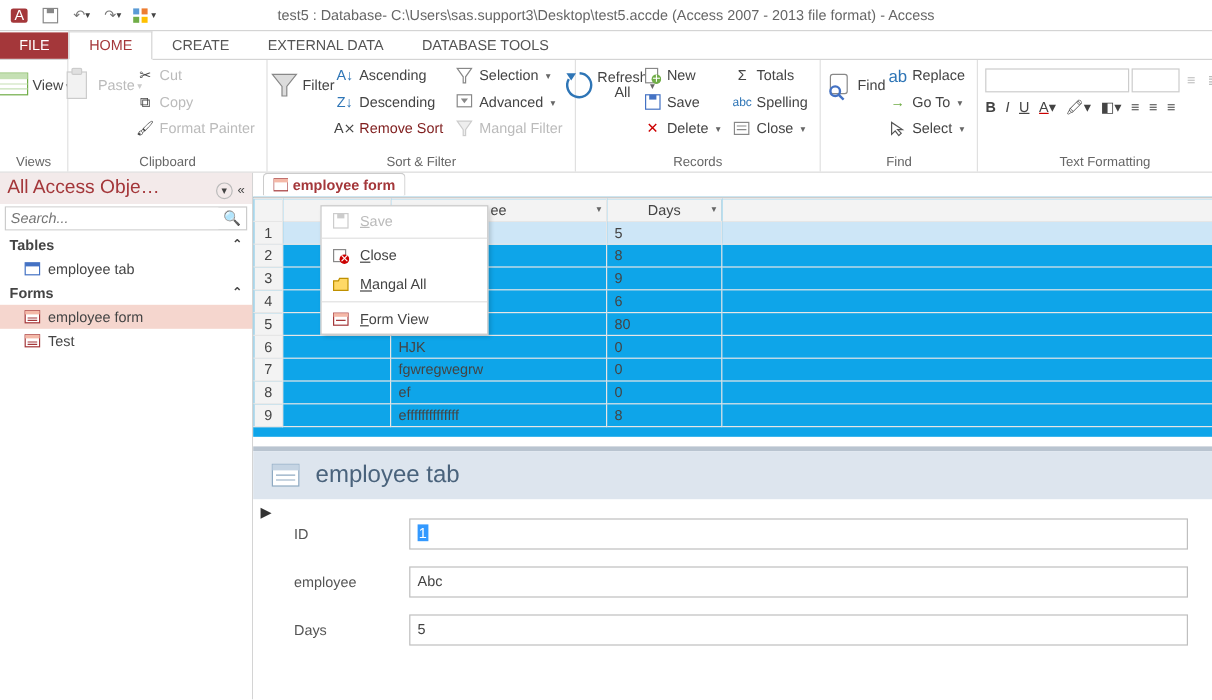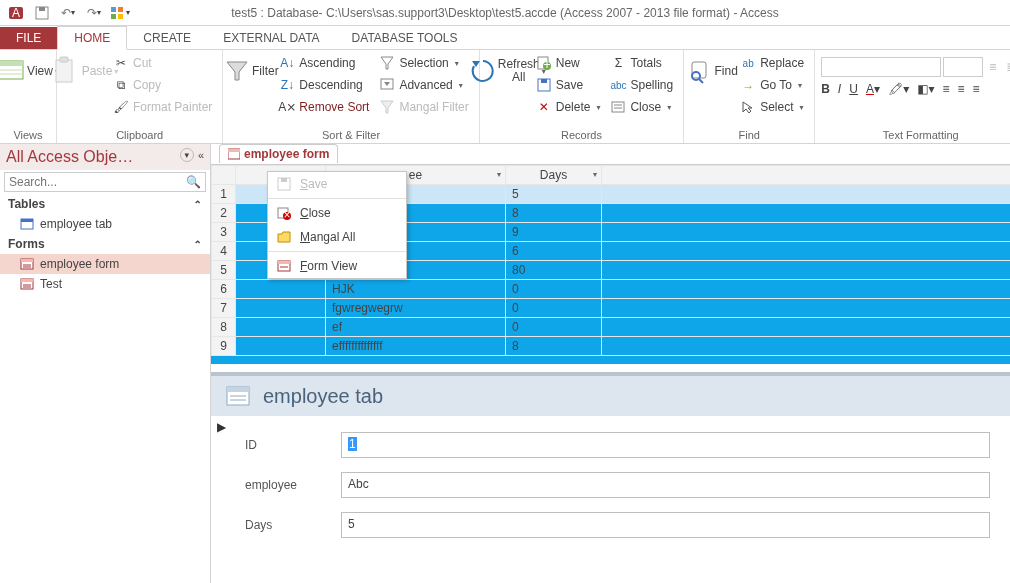--- a/index.html
+++ b/index.html
@@ -19,24 +19,24 @@
 .bigbtn{display:flex;flex-direction:row;align-items:center;justify-content:center;width:44px;padding:4px 2px;gap:2px;color:#666}
 .bigbtn .ico{width:30px;height:30px;display:flex;align-items:center;justify-content:center}
 .col{display:flex;flex-direction:column;gap:0}
 .smallbtn{display:flex;align-items:center;gap:4px;padding:2px 4px;color:#666;height:22px;white-space:nowrap}
 .smallbtn.disabled{color:#bbb}
 .smallbtn .ico{width:16px;height:16px;display:flex;align-items:center;justify-content:center}
 .drop::after{content:"▾";font-size:8px;margin-left:2px;color:inherit}
 .fontbox{border:1px solid #ccc;height:20px;background:#fff;display:inline-block}
 .workspace{position:absolute;top:144px;left:0;right:0;bottom:0;display:flex}
 .navpane{width:211px;border-right:1px solid #d4d4d4;background:#fff;display:flex;flex-direction:column}
-.nav-hdr{display:flex;align-items:flex-start;justify-content:space-between;padding:4px 6px;background:#f3eaea}
+.nav-hdr{display:flex;align-items:flex-end;justify-content:space-between;padding:4px 6px;background:#f3eaea}
 .nav-hdr-title{font-size:16px;color:#a4373a;white-space:nowrap;overflow:hidden}
 .nav-search{display:flex;align-items:center;border:1px solid #ccc;margin:2px 4px}
-.nav-search input{border:none;flex:1;padding:2px 4px;color:#1d4ed8;outline:none}
+.nav-search input{border:none;flex:1;padding:2px 4px;font-style:italic;color:#1d4ed8;outline:none}
 .nav-cat{display:flex;justify-content:space-between;align-items:center;padding:3px 8px;font-weight:600;color:#444}
 .nav-item{display:flex;align-items:center;gap:6px;padding:3px 8px 3px 20px}
 .nav-item.sel{background:#f5d6ce}
 .doc{flex:1;position:relative;background:#fff}
 .doctab{position:absolute;top:0;left:8px;border:1px solid #ccc;border-bottom:none;border-radius:4px 4px 0 0;padding:2px 8px;background:#fff;display:flex;align-items:center;gap:4px;color:#a4373a;font-weight:600;font-size:11px}
 .sheet{position:absolute;top:20px;left:0;right:0;height:200px;border-top:1px solid #ccc;background:#0ea5e9;overflow:hidden}
 table.grid{border-collapse:collapse;width:100%}
 table.grid th,table.grid td{border:1px solid #e6e6e6;padding:2px 6px;height:19px;font-size:12px}
 table.grid th{background:#f3f3f3;font-weight:400;position:relative}
 table.grid td.rh{background:#f3f3f3;text-align:center;width:24px}
@@ -274,21 +274,21 @@
             <svg width="26" height="26">
               <rect x="6" y="4" width="14" height="16" rx="2" fill="#fff" stroke="#888"></rect>
               <circle cx="10" cy="18" r="4" fill="none" stroke="#4472c4" stroke-width="2"></circle>
               <line x1="13" y1="21" x2="17" y2="25" stroke="#4472c4" stroke-width="2"></line>
             </svg>
           </span>
         <span>Find</span>
       </div>
       <div class="col">
         <div class="smallbtn">
-            <span class="ico" style="color:#2e75b6;font-size:10px">ab</span>
+            <span class="ico" style="color:#2e75b6;font-size:14px">ab</span>
             <span>Replace</span>
           </div>
         <div class="smallbtn drop">
             <span class="ico" style="color:#70ad47">→</span>
             <span>Go To</span>
           </div>
         <div class="smallbtn drop">
             <span class="ico">
               <svg width="14" height="14">
                 <path d="M2 2 L2 12 L5 9 L8 13 L10 11 L7 8 L11 8 Z" fill="#fff" stroke="#555"></path>

